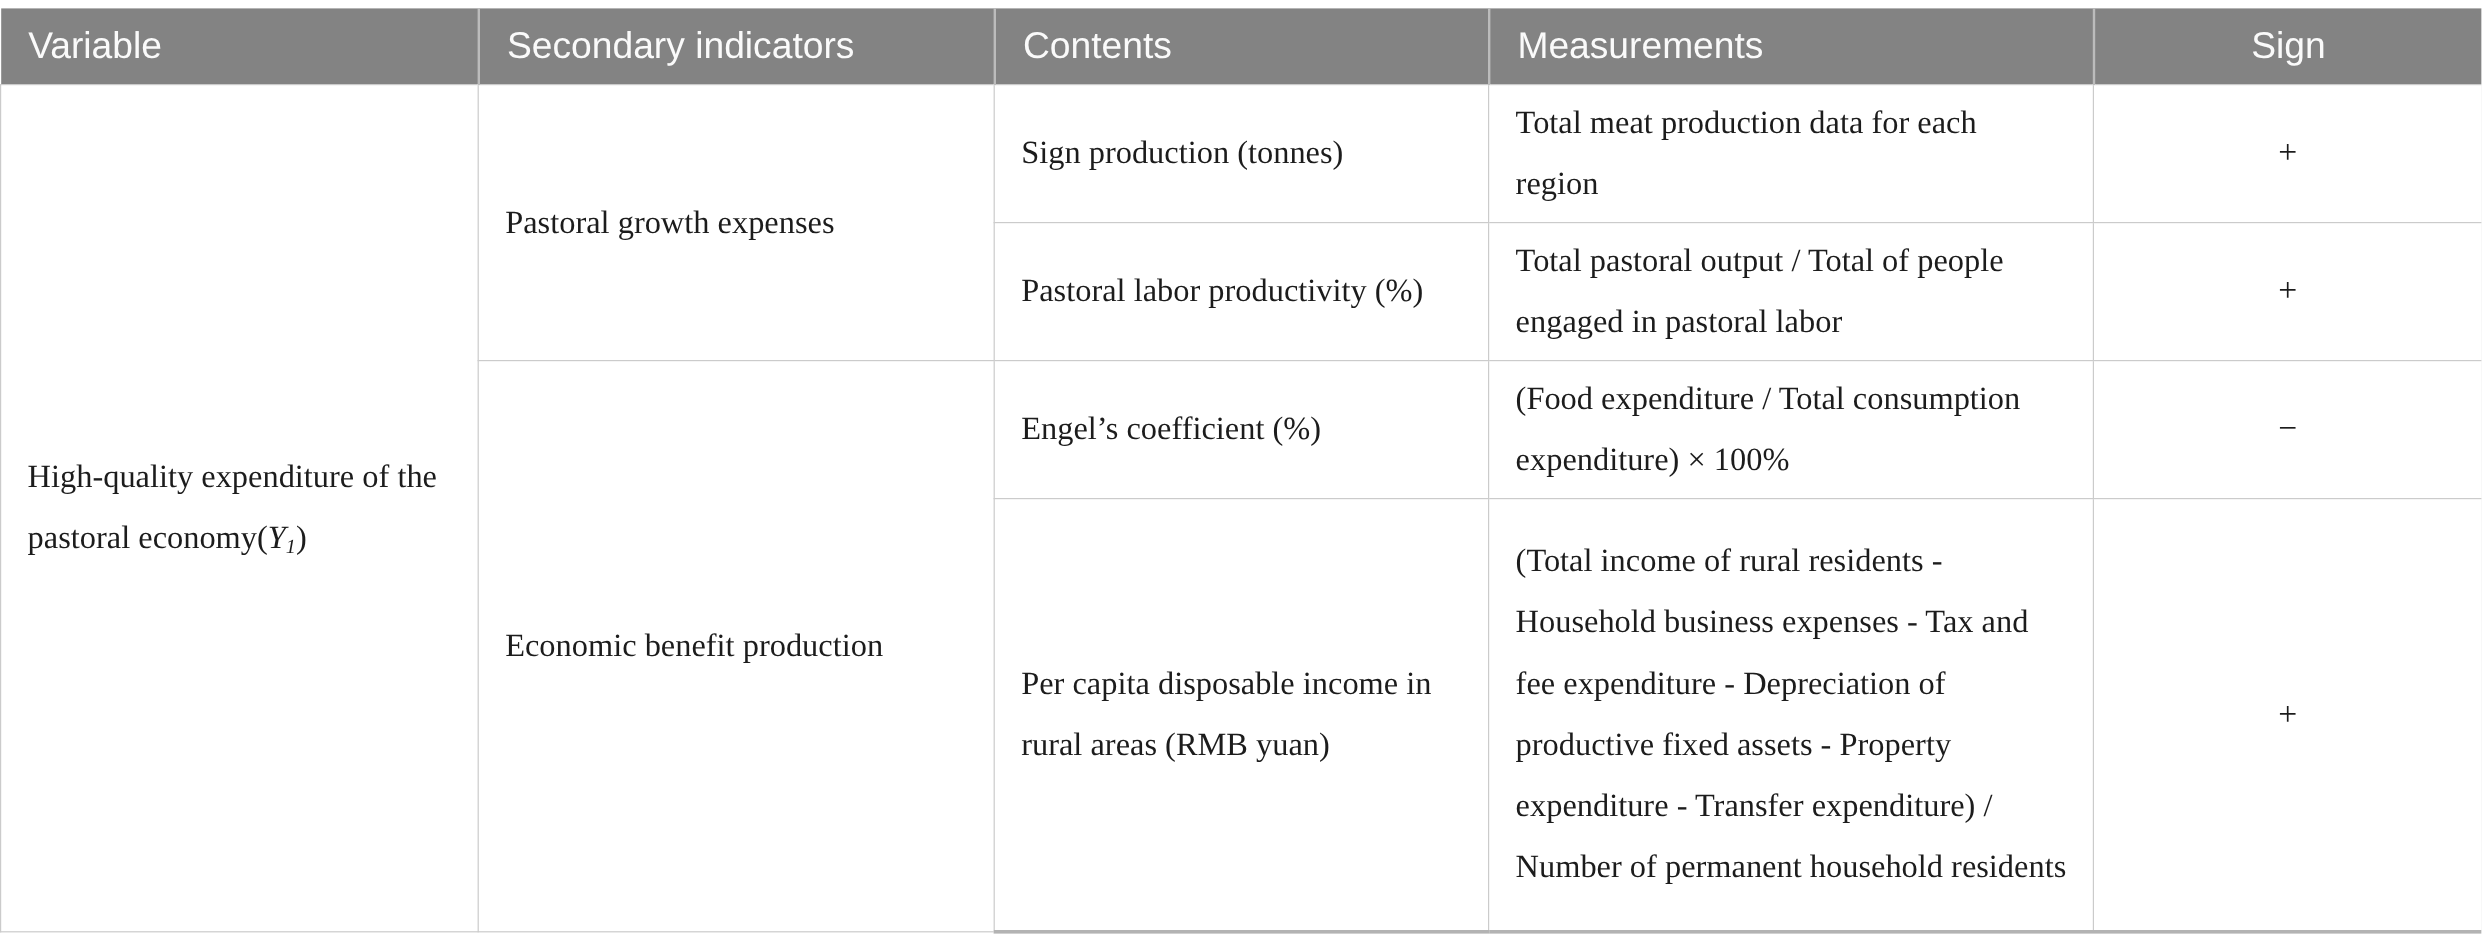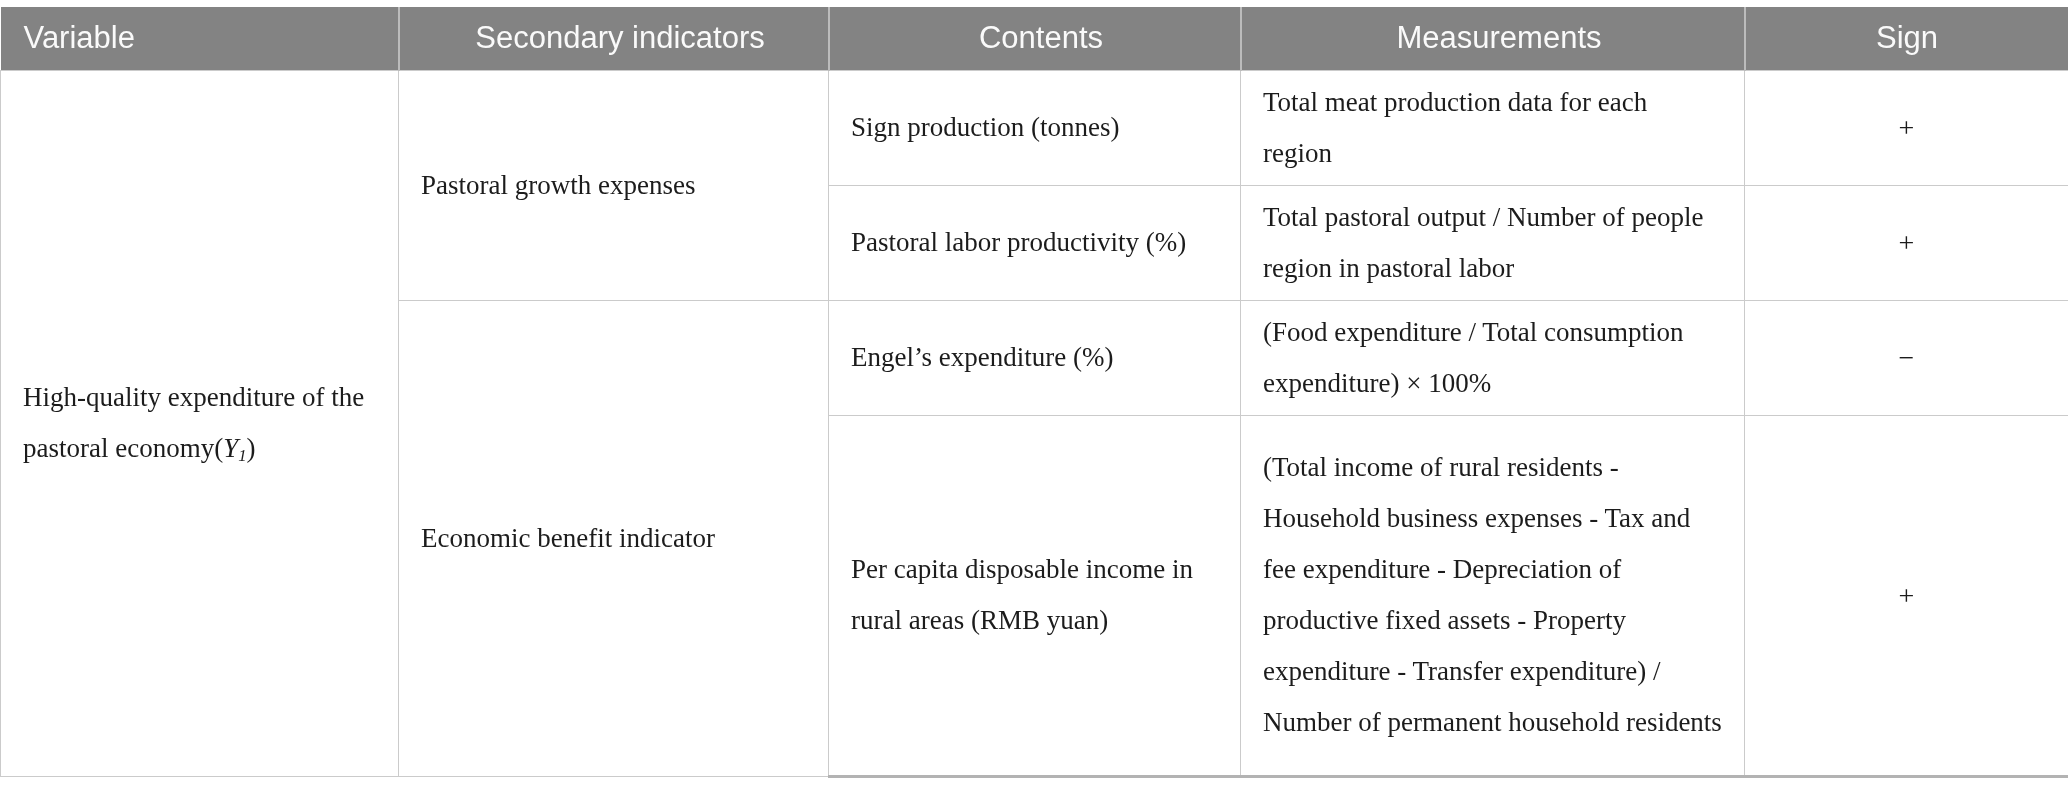--- a/index.html
+++ b/index.html
@@ -23,21 +23,21 @@
     background: #838383;
     color: #fafafa;
     font-family: "Liberation Sans", sans-serif;
     font-weight: 400;
     font-size: 31px;
     text-align: left;
     vertical-align: middle;
     height: 63px;
     padding: 0 10px 0 23px;
   }
-  thead th + th { border-left: 2px solid #bcbcbc; text-align: center; }
+  thead th + th { border-left: 2px solid #bcbcbc; }
   thead th.center { text-align: center; padding: 0; }
   
   tbody td {
     border: 1px solid #cbcbcb;
     font-size: 27px;
     line-height: 51px;
     vertical-align: middle;
     text-align: left;
     padding: 6px 22px;
     background: #ffffff;
@@ -85,26 +85,26 @@
     <tbody>
       <tr class="r1">
         <td rowspan="4"><span>High-quality expenditure of the pastoral economy(</span><span class="var-symbol"><span>Y</span><sub>1</sub></span><span>)</span></td>
         <td rowspan="2">Pastoral growth expenses</td>
         <td>Sign production (tonnes)</td>
         <td>Total meat production data for each region</td>
         <td class="sign">+</td>
       </tr>
       <tr class="r2">
         <td>Pastoral labor productivity (%)</td>
-        <td>Total pastoral output / Number of people region in pastoral labor</td>
+        <td>Total pastoral output / Total of people engaged in pastoral labor</td>
         <td class="sign">+</td>
       </tr>
       <tr class="r3">
-        <td rowspan="2">Economic benefit indicator</td>
-        <td>Engel’s expenditure (%)</td>
+        <td rowspan="2">Economic benefit production</td>
+        <td>Engel’s coefficient (%)</td>
         <td>(Food expenditure / Total consumption expenditure) × 100%</td>
         <td class="sign">−</td>
       </tr>
       <tr class="r4">
         <td>Per capita disposable income in rural areas (RMB yuan)</td>
         <td>(Total income of rural residents - Household business expenses - Tax and fee expenditure - Depreciation of productive fixed assets - Property expenditure - Transfer expenditure) / Number of permanent household residents</td>
         <td class="sign">+</td>
       </tr>
     </tbody>
   </table>

